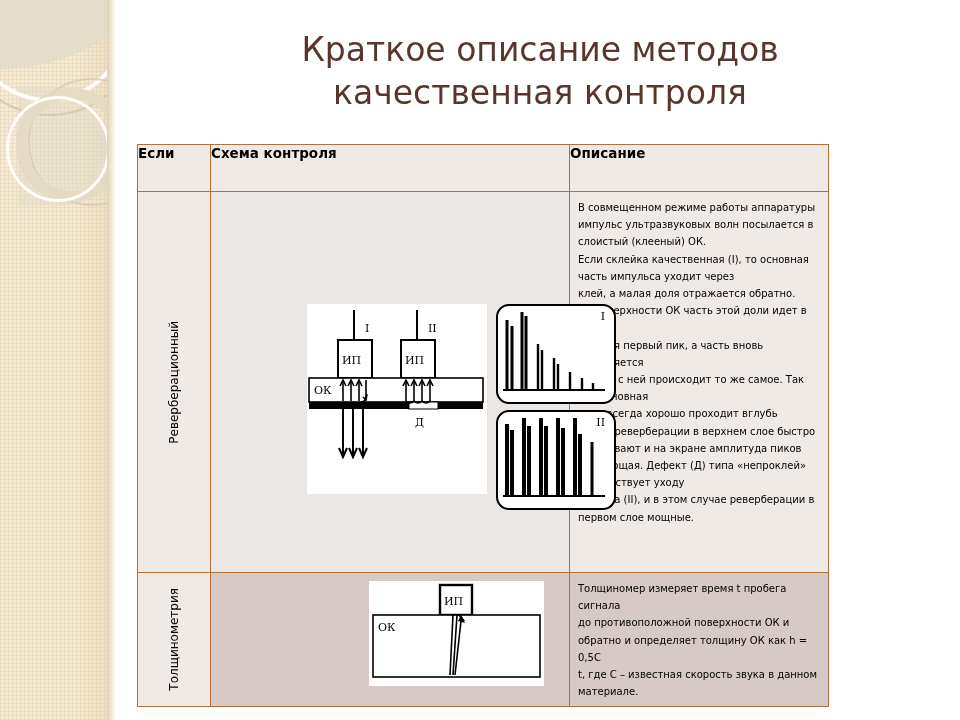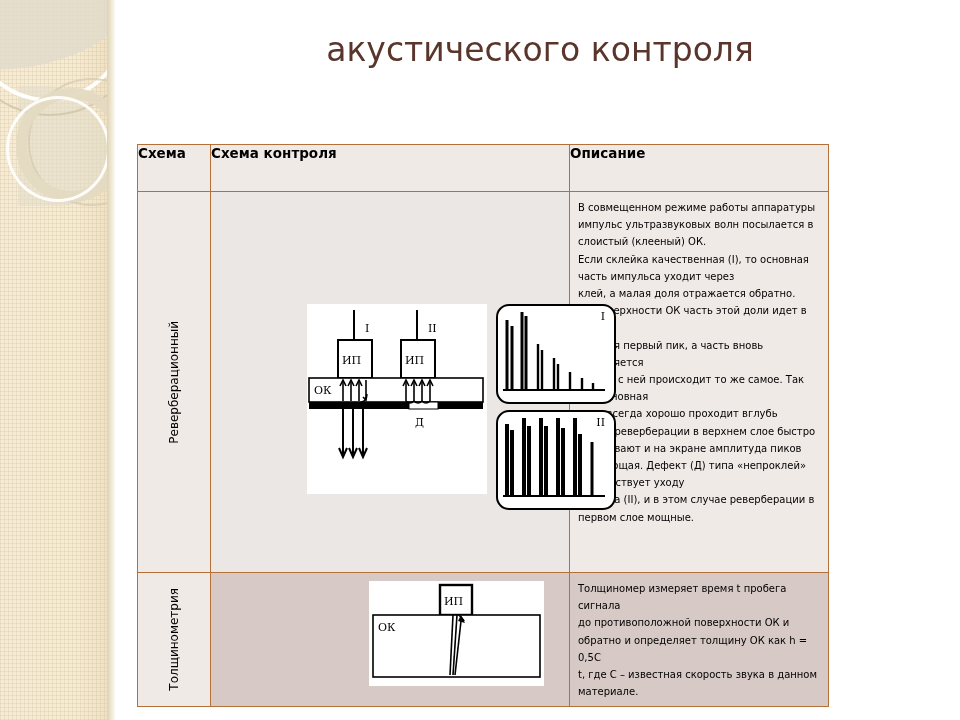--- a/index.html
+++ b/index.html
@@ -197,27 +197,28 @@
     <div class="sb-shade"></div>
     <div class="ring ring-b"></div>
     <div class="ring ring-a"></div>
     <div class="ring ring-e"></div>
     <div class="ring ring-c"></div>
     <div class="ring ring-d"></div>
   </div>
   <div id="sidebar-edge"></div>
 
   <div id="title">
-    <div>акустического контроля</div>
+    <div>Краткое описание методов</div>
+    <div>качественная контроля</div>
   </div>
 
   <table id="tbl">
     <thead>
       <tr>
-        <th class="h-method c-method">Схема</th>
+        <th class="h-method c-method">Если</th>
         <th class="h-scheme c-scheme">Схема контроля</th>
         <th class="h-desc c-desc">Описание</th>
       </tr>
     </thead>
     <tbody>
 
       <tr>
         <td class="method-cell c-method">
           <div class="vlabel">
             <span>Реверберационный</span>

